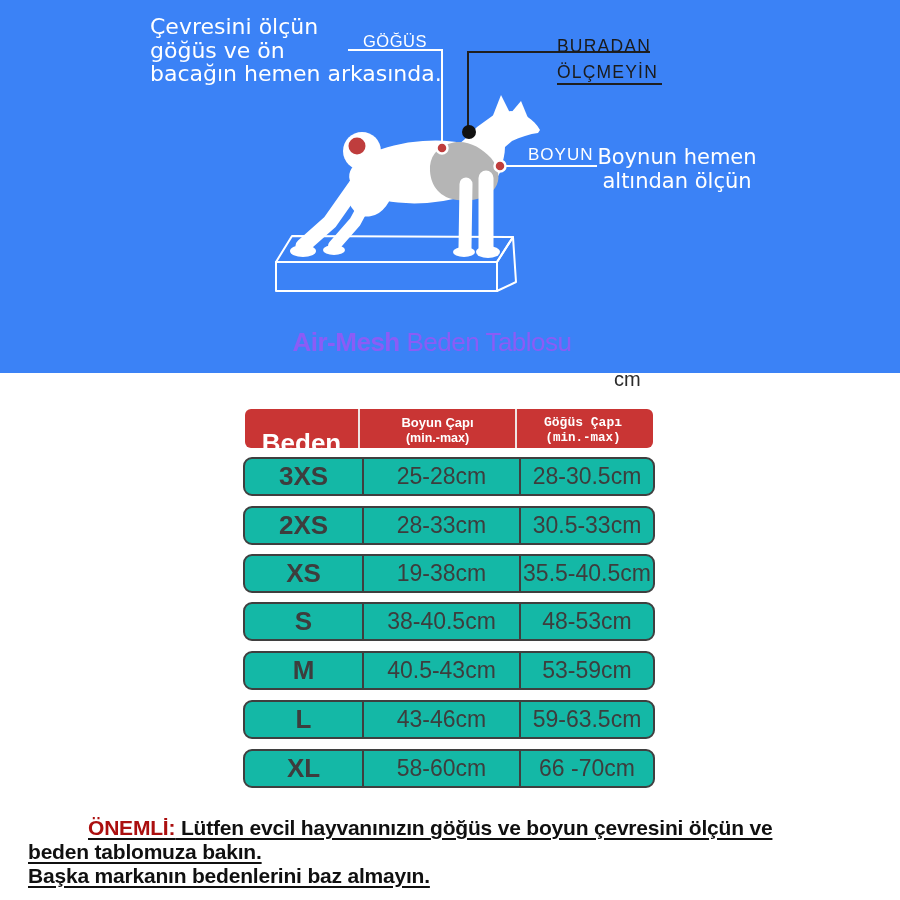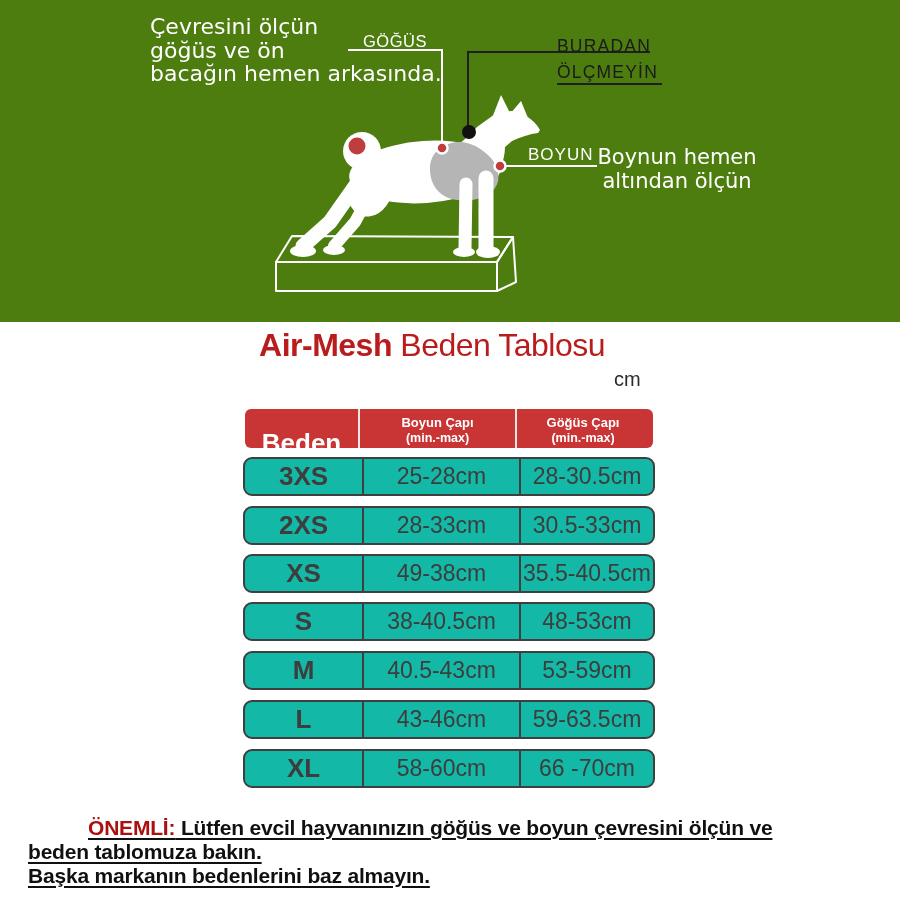--- a/index.html
+++ b/index.html
@@ -1,21 +1,21 @@
 <!DOCTYPE html>
 <html><head>
 <meta charset="utf-8">
 <style>
   html,body { margin:0; padding:0; background:#ffffff; }
   .canvas {
     position:relative; width:900px; height:900px; background:#ffffff;
     font-family:"Liberation Sans","DejaVu Sans",sans-serif; overflow:hidden;
   }
   
-  .banner { position:absolute; left:0; top:0; width:900px; height:322px; background:#4d7c0f; }
+  .banner { position:absolute; left:0; top:0; width:900px; height:373px; background:#3b82f6; }
   .banner svg { position:absolute; left:0; top:0; }
   .instr-left {
     position:absolute; left:150px; top:15px; width:300px;
     font-family:"DejaVu Sans",sans-serif;
     font-size:22px; line-height:23.5px; color:#ffffff;
   }
   .gogus-label {
     position:absolute; left:348px; top:32px; width:94px; text-align:center;
     font-size:16.5px; letter-spacing:.5px; color:#ffffff;
   }
@@ -28,35 +28,35 @@
     font-size:17px; letter-spacing:1px; color:#ffffff;
   }
   .boyun-instr {
     position:absolute; left:592px; top:145px; width:170px; text-align:center;
     font-family:"DejaVu Sans",sans-serif;
     font-size:21px; line-height:24px; color:#ffffff;
   }
   
   .title {
     position:absolute; left:0; top:327px; width:864px; text-align:center;
-    font-size:32px; color:#b91c1c; letter-spacing:-0.5px;
+    font-size:26px; color:#8b5cf6; letter-spacing:-0.5px;
   }
   .title .brand { font-weight:700; }
   .title .rest  { font-weight:400; }
   .unit { position:absolute; left:614px; top:368px; font-size:20px; color:#2b2b2b; }
   
   .thead {
     position:absolute; left:245px; top:409px; width:408px; height:39px;
     background:#c93534; border-radius:6px; display:flex; color:#ffffff;
     box-sizing:border-box;
   }
   .th { display:flex; flex-direction:column; justify-content:center; align-items:center; box-sizing:border-box; }
   .th.c1 { width:113px; font-size:26px; font-weight:700;margin-top:29px; }
   .th.c2 { width:157px; border-left:2px solid #efe4e4; }
-  .th.c3 { width:134px; border-left:2px solid #efe4e4; }
+  .th.c3 { width:134px; border-left:2px solid #efe4e4;font-family:Liberation Mono, monospace; }
   .th .main { font-size:13px; font-weight:700; line-height:19px; }
   .th .sub  { font-size:12.5px; font-weight:700; line-height:13px; }
   .trow {
     position:absolute; left:243px; width:412px; height:39px; background:#14b8a6;
     border:2px solid #3f3f3f; border-radius:9px; display:flex; box-sizing:border-box;
     color:#3d3d3d;
   }
   .td { display:flex; justify-content:center; align-items:center; box-sizing:border-box; }
   .td.c1 { width:117px; font-size:26px; font-weight:700; }
   .td.c2 { width:157px; font-size:23px; border-left:2px solid #3f3f3f; }
@@ -167,21 +167,21 @@
     <div class="td c2">25-28cm</div>
     <div class="td c3">28-30.5cm</div>
   </div>
   <div class="trow" style="top:506px">
     <div class="td c1">2XS</div>
     <div class="td c2">28-33cm</div>
     <div class="td c3">30.5-33cm</div>
   </div>
   <div class="trow" style="top:554px">
     <div class="td c1">XS</div>
-    <div class="td c2">49-38cm</div>
+    <div class="td c2">19-38cm</div>
     <div class="td c3">35.5-40.5cm</div>
   </div>
   <div class="trow" style="top:602px">
     <div class="td c1">S</div>
     <div class="td c2">38-40.5cm</div>
     <div class="td c3">48-53cm</div>
   </div>
   <div class="trow" style="top:651px">
     <div class="td c1">M</div>
     <div class="td c2">40.5-43cm</div>

